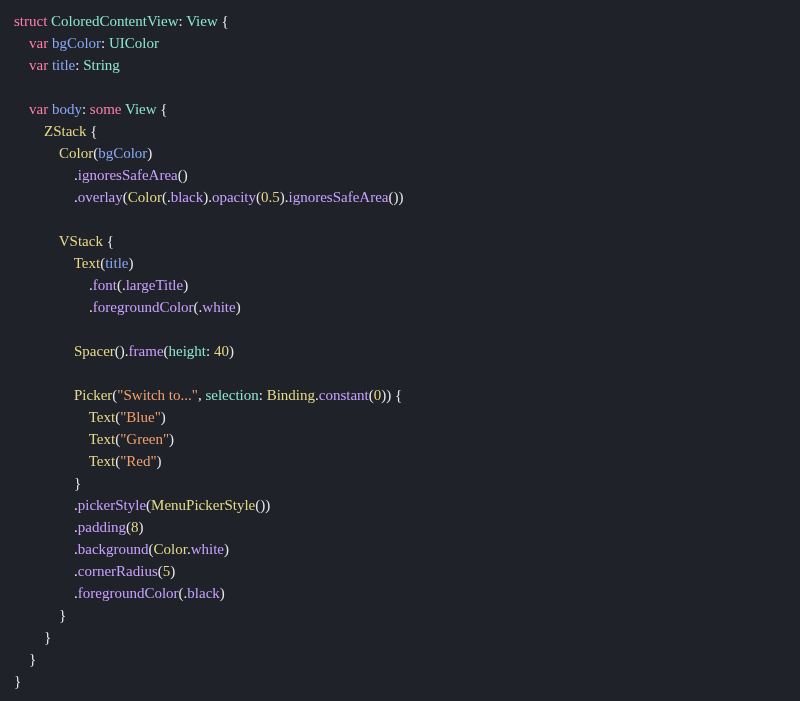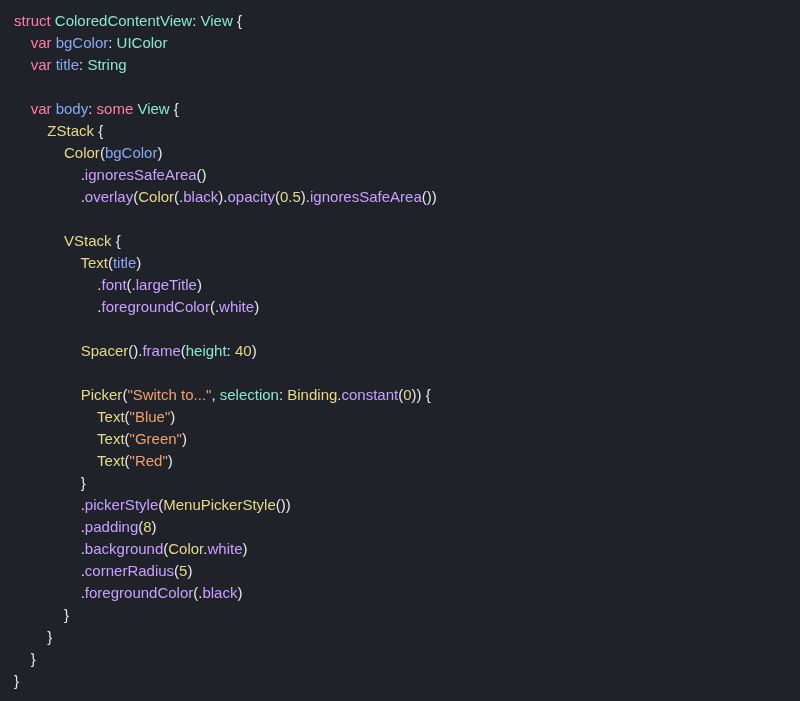--- a/index.html
+++ b/index.html
@@ -8,21 +8,21 @@
     font-family: "SF Mono", Menlo, Monaco, Consolas, monospace;
     font-size: 15px;
     line-height: 22px;
     padding: 10px 14px;
     color: #e7e7e9;
     width: 800px;
     height: 701px;
     overflow: hidden;
   }
   pre {
-    font-family: Liberation Sans, sans-serif;
+    font-family: Liberation Serif, serif;
     white-space: pre;
   }
   .kw   { color: #ff7fa8; }  
   .type { color: #8be5d0; }  
   .typeY{ color: #e7d98a; }  
   .prop { color: #8aa8f4; }  
   .fn   { color: #c9a0ff; }  
   .strg { color: #f2a06d; }  
   .num  { color: #e7d98a; }  
   .punc { color: #e7e7e9; }

